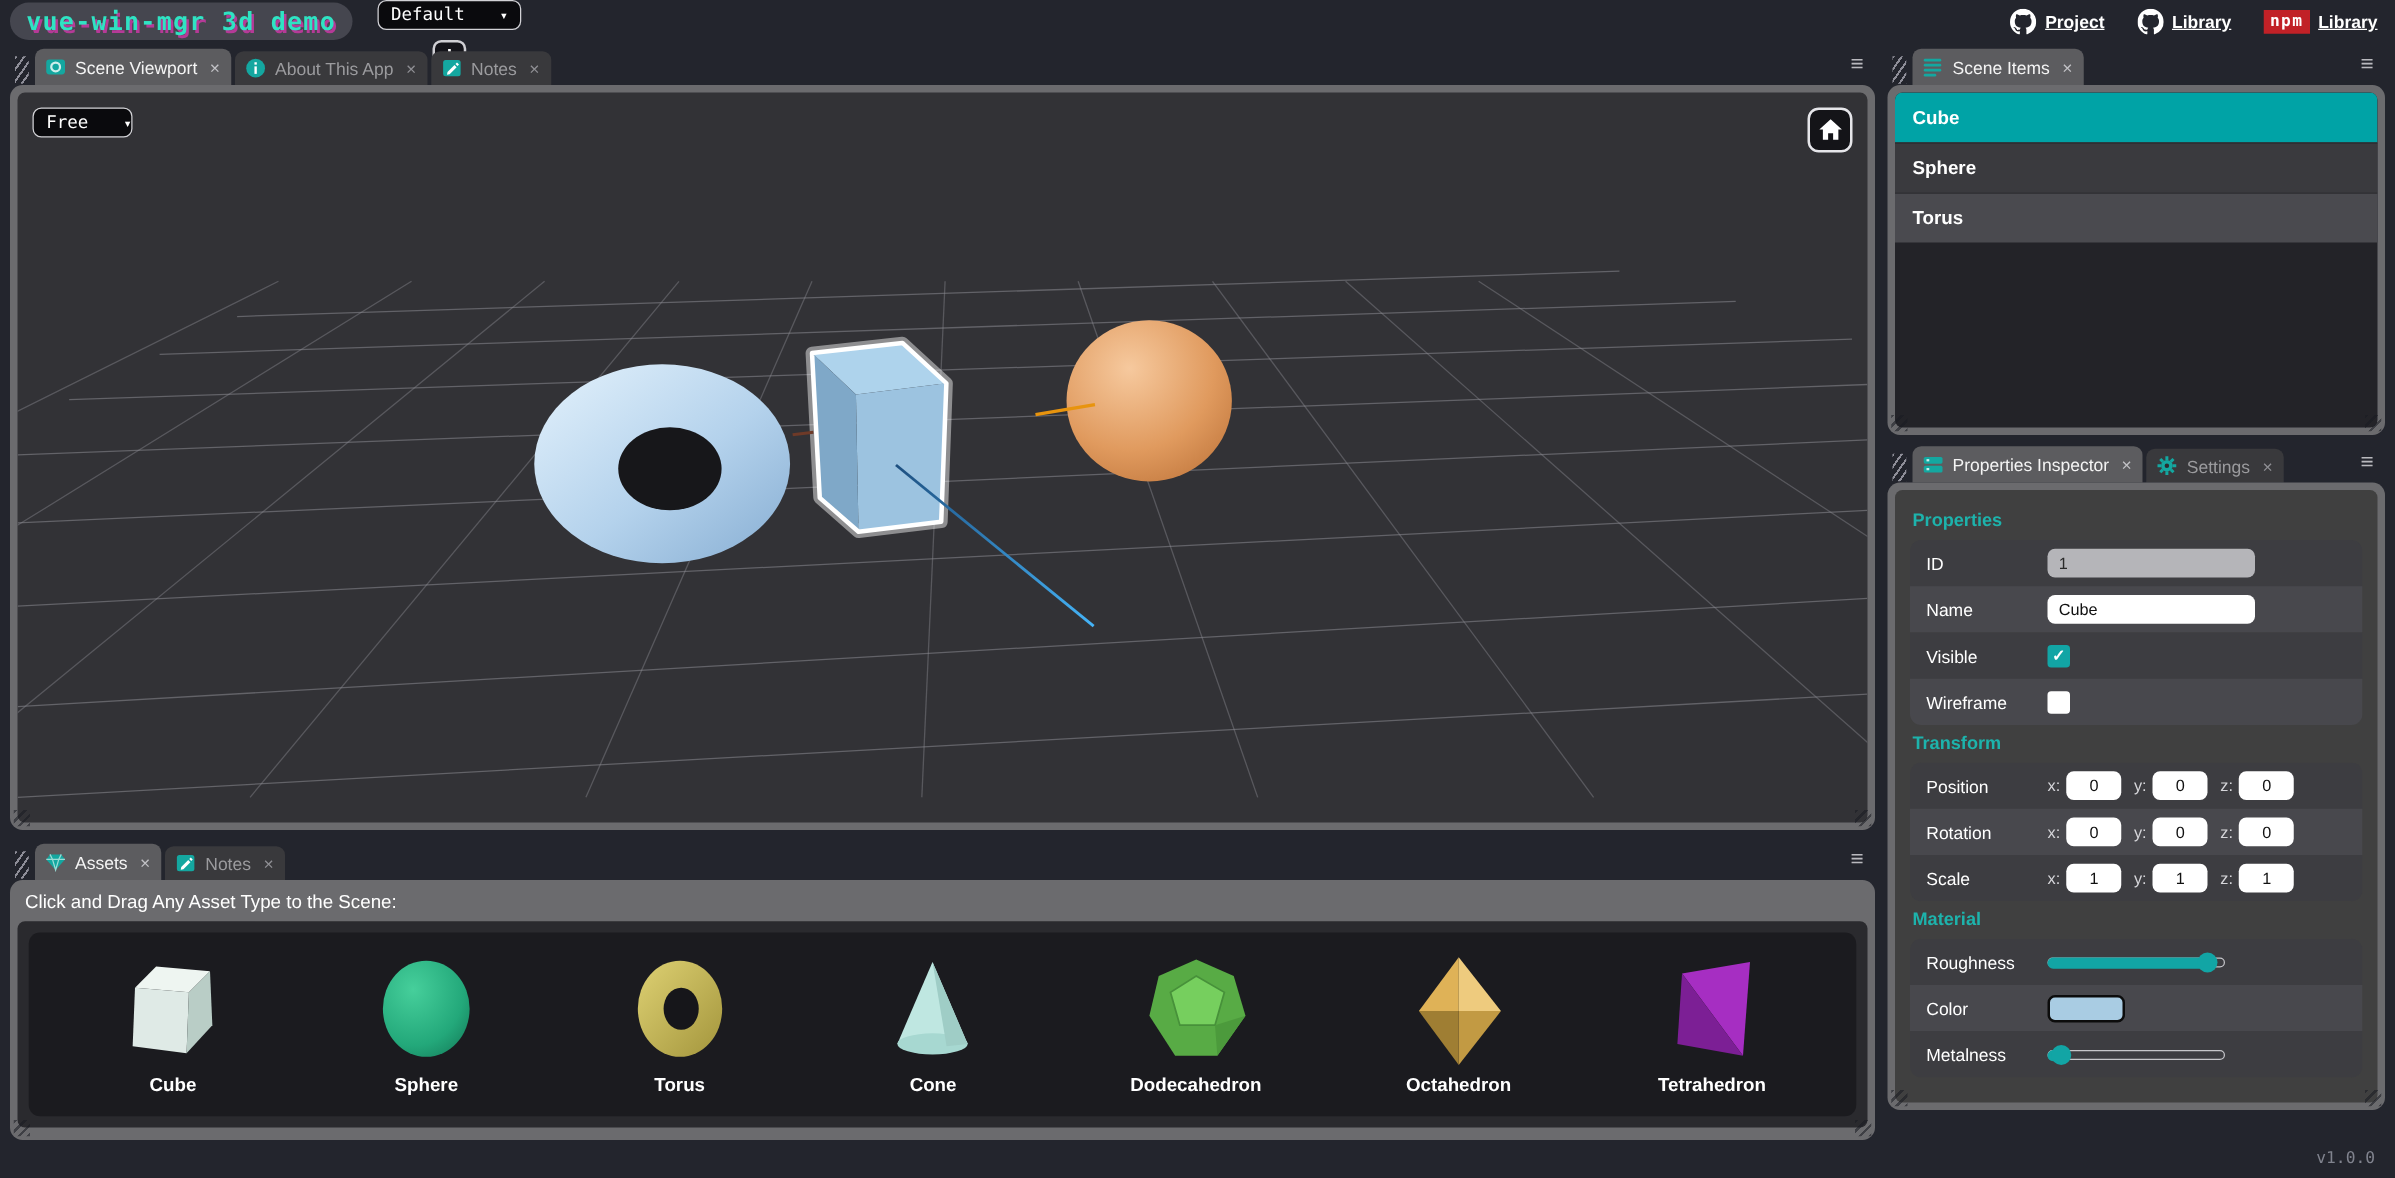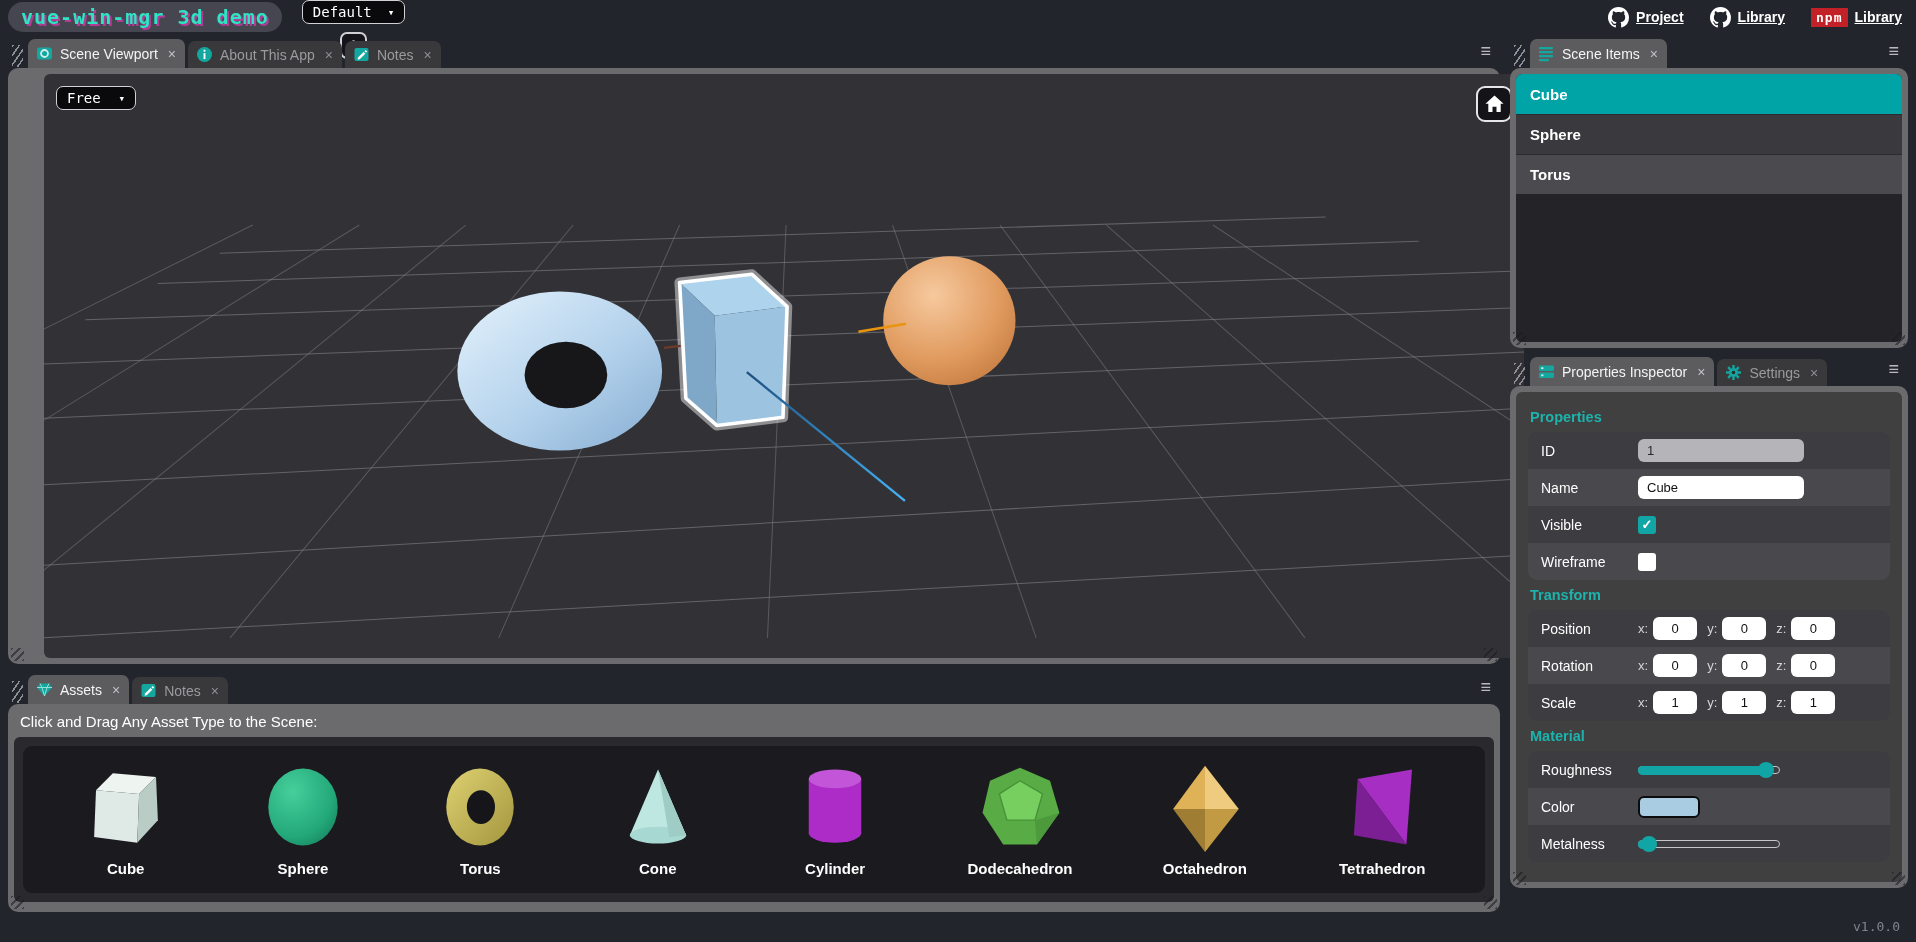--- a/index.html
+++ b/index.html
@@ -16,21 +16,21 @@
   
   .topbar { height:34px; display:flex; align-items:center; padding:0 14px 0 8px; gap:14px; }
   .logo-pill {
     background:#45464f; border-radius:15px; padding:3px 13px;
     font-family:"DejaVu Sans Mono", monospace; font-weight:bold; font-size:20px;
     color:#2fe3c3; text-shadow:2px 2px 0 #b53a97; letter-spacing:1px;
   }
   .layout-group { display:flex; align-items:center; gap:8px; margin-left:6px;flex-direction:column; }
   .layout-label { font-size:15px; color:#ececf0; }
   .select-box {
-    display:inline-flex; align-items:center; gap:16px;
+    display:inline-flex; align-items:center; gap:28px;
     background:#0a0a0d; border:1.6px solid #d2d2d6; border-radius:7px;
     color:#fff; font-family:"DejaVu Sans Mono", monospace; font-size:14px;
     padding:3px 10px; cursor:pointer;
   }
   .chev { font-size:11px; color:#fff; }
   .plus-btn {
     width:27px; height:27px; background:#14141a; border:2px solid #cfcfd4; border-radius:7px;
     color:#fff; font-size:19px; line-height:22px; text-align:center; cursor:pointer; font-weight:bold;
   }
   .top-links { margin-left:auto; display:flex; align-items:center; gap:26px; }
@@ -62,21 +62,21 @@
   .tab.active { background:#5c5c5f; color:#f4f4f4; height:29px; }
   .tclose { color:#8f8f94; font-size:14px; margin-left:3px; cursor:pointer; }
   .tab.active .tclose { color:#c2c2c6; }
   .menu-btn { margin-left:auto; align-self:center; color:#b9b9be; font-size:18px; padding:0 5px 3px; cursor:pointer; }
   .wbody { flex:1; background:#6b6b6e; border-radius:10px; padding:6px; position:relative; min-height:0; }
   .corner { position:absolute; width:13px; height:13px;
     background:repeating-linear-gradient(135deg, rgba(25,27,34,.55) 0 2px, transparent 2px 5.5px); }
   .corner.br { right:3px; bottom:3px; } .corner.bl { left:3px; bottom:3px; }
 
   
-  .vp-inner { width:100%; height:100%; background:#323236; border-radius:6px; position:relative; overflow:hidden;margin-left:30px; }
+  .vp-inner { width:100%; height:100%; background:#323236; border-radius:6px; position:relative; overflow:hidden; }
   .vp-inner svg.scene { display:block; width:100%; height:100%; }
   .cam-select { position:absolute; top:12px; left:12px; width:80px; justify-content:space-between; }
   .home-btn {
     position:absolute; top:12px; right:12px; width:36px; height:36px;
     background:#141418; border:2px solid #e6e6ea; border-radius:9px;
     display:flex; align-items:center; justify-content:center; cursor:pointer;
   }
 
   
   .assets-hint { font-weight:normal; font-size:15px; color:#fff; padding:3px 6px 7px; }
@@ -342,28 +342,20 @@
 
             <div class="asset">
               <svg width="90" height="90" viewBox="0 0 96 96">
                 <polygon points="48,8 78,78 18,78" fill="#bfe7e1"></polygon>
                 <ellipse cx="48" cy="78" rx="30" ry="9" fill="#a7d8d1"></ellipse>
                 <polygon points="48,8 78,78 60,80" fill="#9fcdc6"></polygon>
               </svg>
               <span class="asset-label">Cone</span>
             </div>
 
-            <div class="asset">
-              <svg width="90" height="90" viewBox="0 0 96 96">
-                <rect x="20" y="18" width="56" height="58" fill="#ad2cc8"></rect>
-                <ellipse cx="48" cy="76" rx="28" ry="10" fill="#ad2cc8"></ellipse>
-                <ellipse cx="48" cy="18" rx="28" ry="10" fill="#c355d8"></ellipse>
-              </svg>
-              <span class="asset-label">Cylinder</span>
-            </div>
 
             <div class="asset">
               <svg width="90" height="90" viewBox="0 0 96 96">
                 <polygon points="48,6 80,20 90,54 66,88 30,88 8,54 16,20" fill="#58ab45"></polygon>
                 <polygon points="48,20 72,34 64,62 34,62 26,34" fill="#76cf5e" stroke="#47913a" stroke-width="1.5"></polygon>
                 <polygon points="66,88 90,54 64,62" fill="#4c9a3c"></polygon>
               </svg>
               <span class="asset-label">Dodecahedron</span>
             </div>
 

